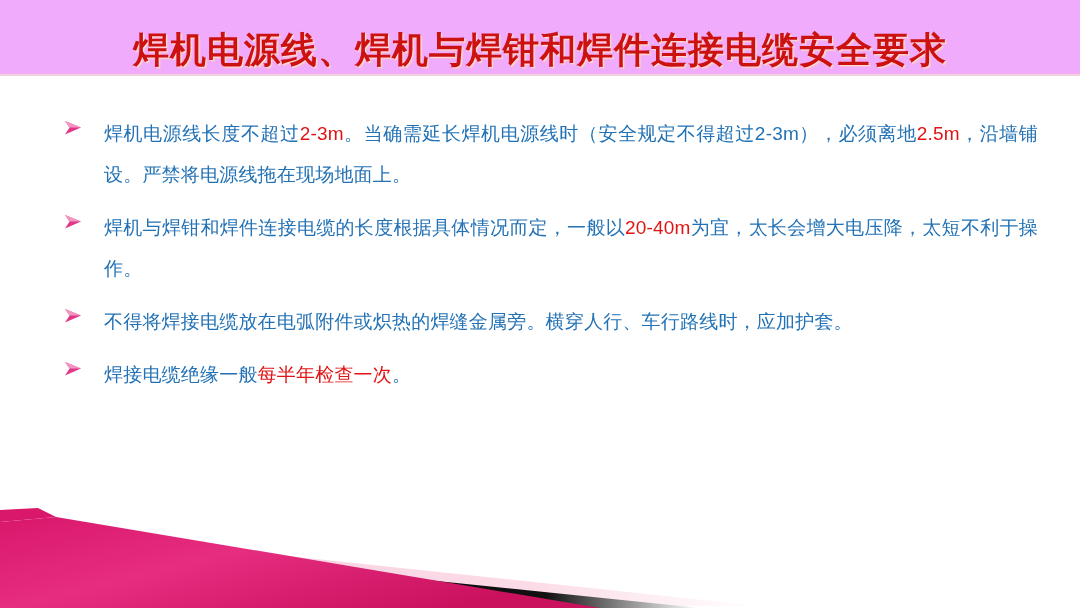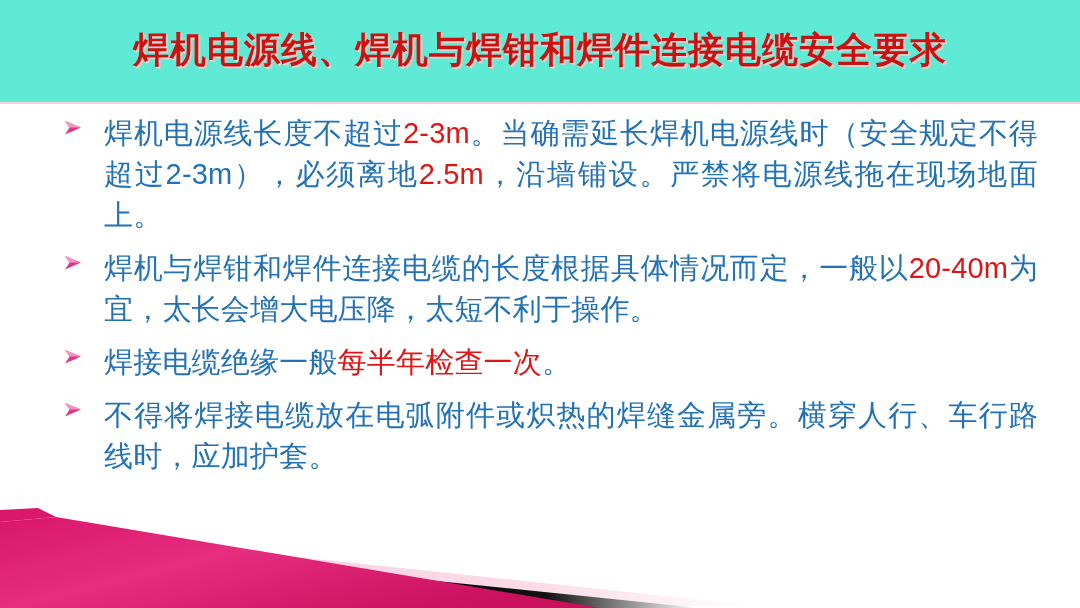--- a/index.html
+++ b/index.html
@@ -12,22 +12,22 @@
   #slide {
     position:relative;
     width:1080px; height:608px;
     background:#ffffff;
     overflow:hidden;
   }
 
   
   #header-band {
     position:absolute; left:0; top:0;
-    width:1080px; height:104px;
-    background:#5eead4;
+    width:1080px; height:76px;
+    background:#f0abfc;
   }
   #header-band::after{
     content:""; position:absolute; left:0; bottom:0; width:100%; height:2px;
     background:#f3cfdb;
   }
   #slide-title {
     position:absolute; left:0; top:26px; width:1080px;
     text-align:center;
     font-size:36px; font-weight:bold;
     letter-spacing:1px;
@@ -45,21 +45,21 @@
     position:relative;
     padding-left:104px;
     margin-bottom:12px;
   }
   .bullet-marker {
     position:absolute; left:62px; top:4px;
     width:22px; height:22px;
   }
   .bullet-marker svg { display:block; }
   .bullet-text {
-    font-size:29px;
+    font-size:19px;
     line-height:41px;
     color:#2372b5;
     letter-spacing:.2px;
     padding-right:42px;
     text-align:justify;
     text-justify:inter-ideograph;
   }
   .hl { color:#e01414; }
 
   
@@ -97,30 +97,30 @@
         </span>
         <div class="bullet-text" style="color: rgb(35, 114, 181);"><span>焊机与焊钳和焊件连接电缆的长度根据具体情况而定，一般以</span><span class="hl" style="color: rgb(224, 20, 20);">20-40m</span><span>为宜，太长会增大电压降，太短不利于操作。</span></div>
       </div>
       <div class="bullet-row">
         <span class="bullet-marker">
           <svg width="22" height="22" viewBox="0 0 22 22">
             <path d="M3 4 L19 10.6 L3 17.4 L7.6 10.6 Z" fill="#e0257e" opacity="0.92"></path>
             <path d="M3 4 L19 10.6 L7.6 10.6 Z" fill="#f09cc4" opacity="0.95"></path>
           </svg>
         </span>
-        <div class="bullet-text" style="color: rgb(35, 114, 181);"><span>焊接电缆绝缘一般</span><span class="hl" style="color: rgb(224, 20, 20);">每半年检查一次</span><span>。</span></div>
+        <div class="bullet-text" style="color: rgb(35, 114, 181);"><span>不得将焊接电缆放在电弧附件或炽热的焊缝金属旁。横穿人行、车行路线时，应加护套。</span></div>
       </div>
       <div class="bullet-row">
         <span class="bullet-marker">
           <svg width="22" height="22" viewBox="0 0 22 22">
             <path d="M3 4 L19 10.6 L3 17.4 L7.6 10.6 Z" fill="#e0257e" opacity="0.92"></path>
             <path d="M3 4 L19 10.6 L7.6 10.6 Z" fill="#f09cc4" opacity="0.95"></path>
           </svg>
         </span>
-        <div class="bullet-text" style="color: rgb(35, 114, 181);"><span>不得将焊接电缆放在电弧附件或炽热的焊缝金属旁。横穿人行、车行路线时，应加护套。</span></div>
+        <div class="bullet-text" style="color: rgb(35, 114, 181);"><span>焊接电缆绝缘一般</span><span class="hl" style="color: rgb(224, 20, 20);">每半年检查一次</span><span>。</span></div>
       </div>
     </div>
 
   <svg id="deco" viewBox="0 0 800 110" preserveAspectRatio="none" aria-hidden="true">
     <defs>
       <linearGradient id="gMagenta" x1="0" y1="0" x2="1" y2="0.6">
         <stop offset="0%" stop-color="#d9176b"></stop>
         <stop offset="45%" stop-color="#e62d80"></stop>
         <stop offset="100%" stop-color="#c9115e"></stop>
       </linearGradient>

